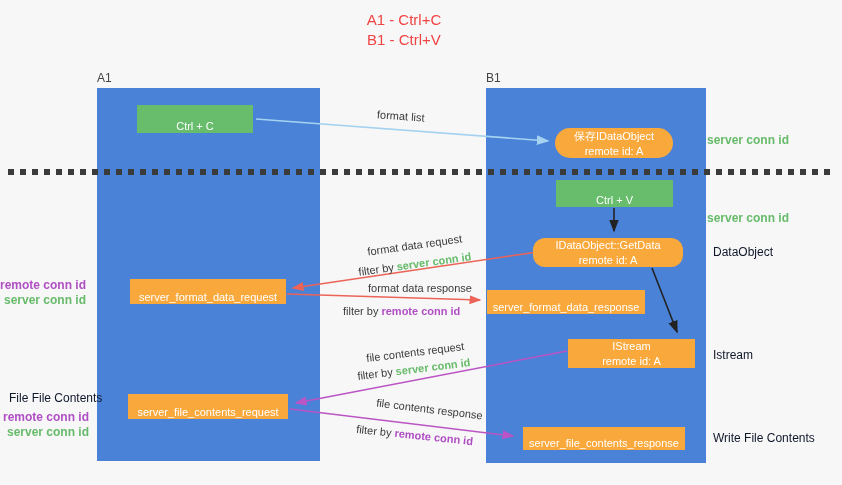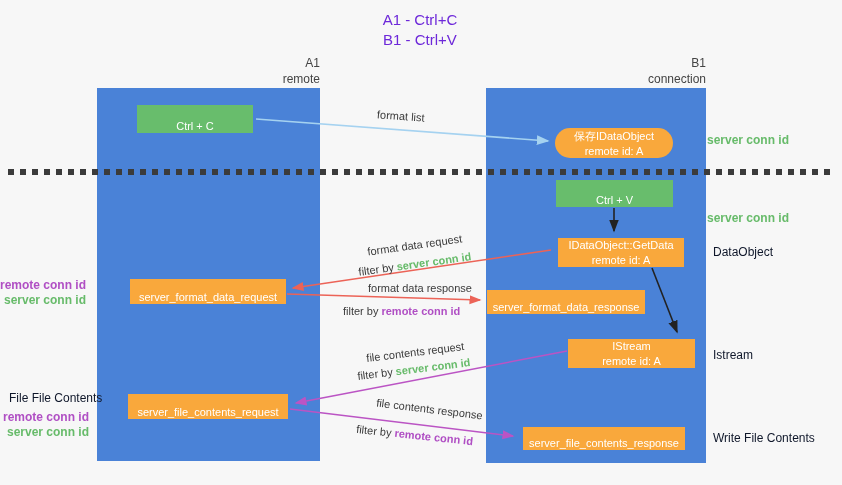--- a/index.html
+++ b/index.html
@@ -1,19 +1,19 @@
 <!DOCTYPE html>
 <html><head>
 <meta charset="utf-8">
 <style>
   html,body { margin:0; padding:0; background:#f7f7f7; font-family:"Liberation Sans",sans-serif; }
   .canvas { position:relative; width:842px; height:485px; background:#f7f7f7; overflow:hidden; color:#3b3b3b; }
-  .title { position:absolute; left:308px; top:10px; width:224px; text-align:center; font-size:15px; line-height:1.35; color:#6d28d9; }
+  .title { position:absolute; left:292px; top:10px; width:224px; text-align:center; font-size:15px; line-height:1.35; color:#ef4444; }
   .lane { position:absolute; background:#4a82d7; }
-  .lane-header { position:absolute; text-align:right; font-size:12px; line-height:1.3; color:#444; }
+  .lane-header { position:absolute; text-align:left; font-size:12px; line-height:1.3; color:#444;margin-top:15px; }
   .box { position:absolute; display:flex; flex-direction:column; align-items:center; justify-content:flex-end; color:#ffffff; font-size:11px; line-height:1.3; text-align:center; }
   .green-box { background:#68bd6c; }
   .orange-box { background:#f9a83c; }
   .divider { position:absolute; left:8px; top:169px; width:826px; height:6px;
              background:repeating-linear-gradient(90deg,#3b3b3b 0 6px,transparent 6px 12px); }
   .side-label { position:absolute; font-size:12px; white-space:nowrap; color:#0f172a; }
   .side-stack { position:absolute; font-size:12px; line-height:1.25; text-align:right; white-space:nowrap; }
   .arrow-label { position:absolute; font-size:11px; white-space:nowrap; color:#3b3b3b; }
   .g { color:#67bb6a; font-weight:bold; }
   .p { color:#b04fc4; font-weight:bold; }
@@ -74,21 +74,21 @@
 
   <div class="box orange-box" style="left:555px; top:128px; width:118px; height:30px;border-radius:15px;">
     <div>保存IDataObject</div>
     <div>remote id: A</div>
   </div>
 
   <div class="box green-box" style="left:556px; top:180px; width:117px; height:27px;">
     <div>Ctrl + V</div>
   </div>
 
-  <div class="box orange-box" style="left:558px; top:238px; width:126px; height:29px;">
+  <div class="box orange-box" style="left:533px; top:238px; width:150px; height:29px;border-radius:12px;">
     <div>IDataObject::GetData</div>
     <div>remote id: A</div>
   </div>
 
   <div class="box orange-box" style="left:487px; top:290px; width:158px; height:24px;">
     <div>server_format_data_response</div>
   </div>
 
   <div class="box orange-box" style="left:130px; top:279px; width:156px; height:25px;">
     <div>server_format_data_request</div>

